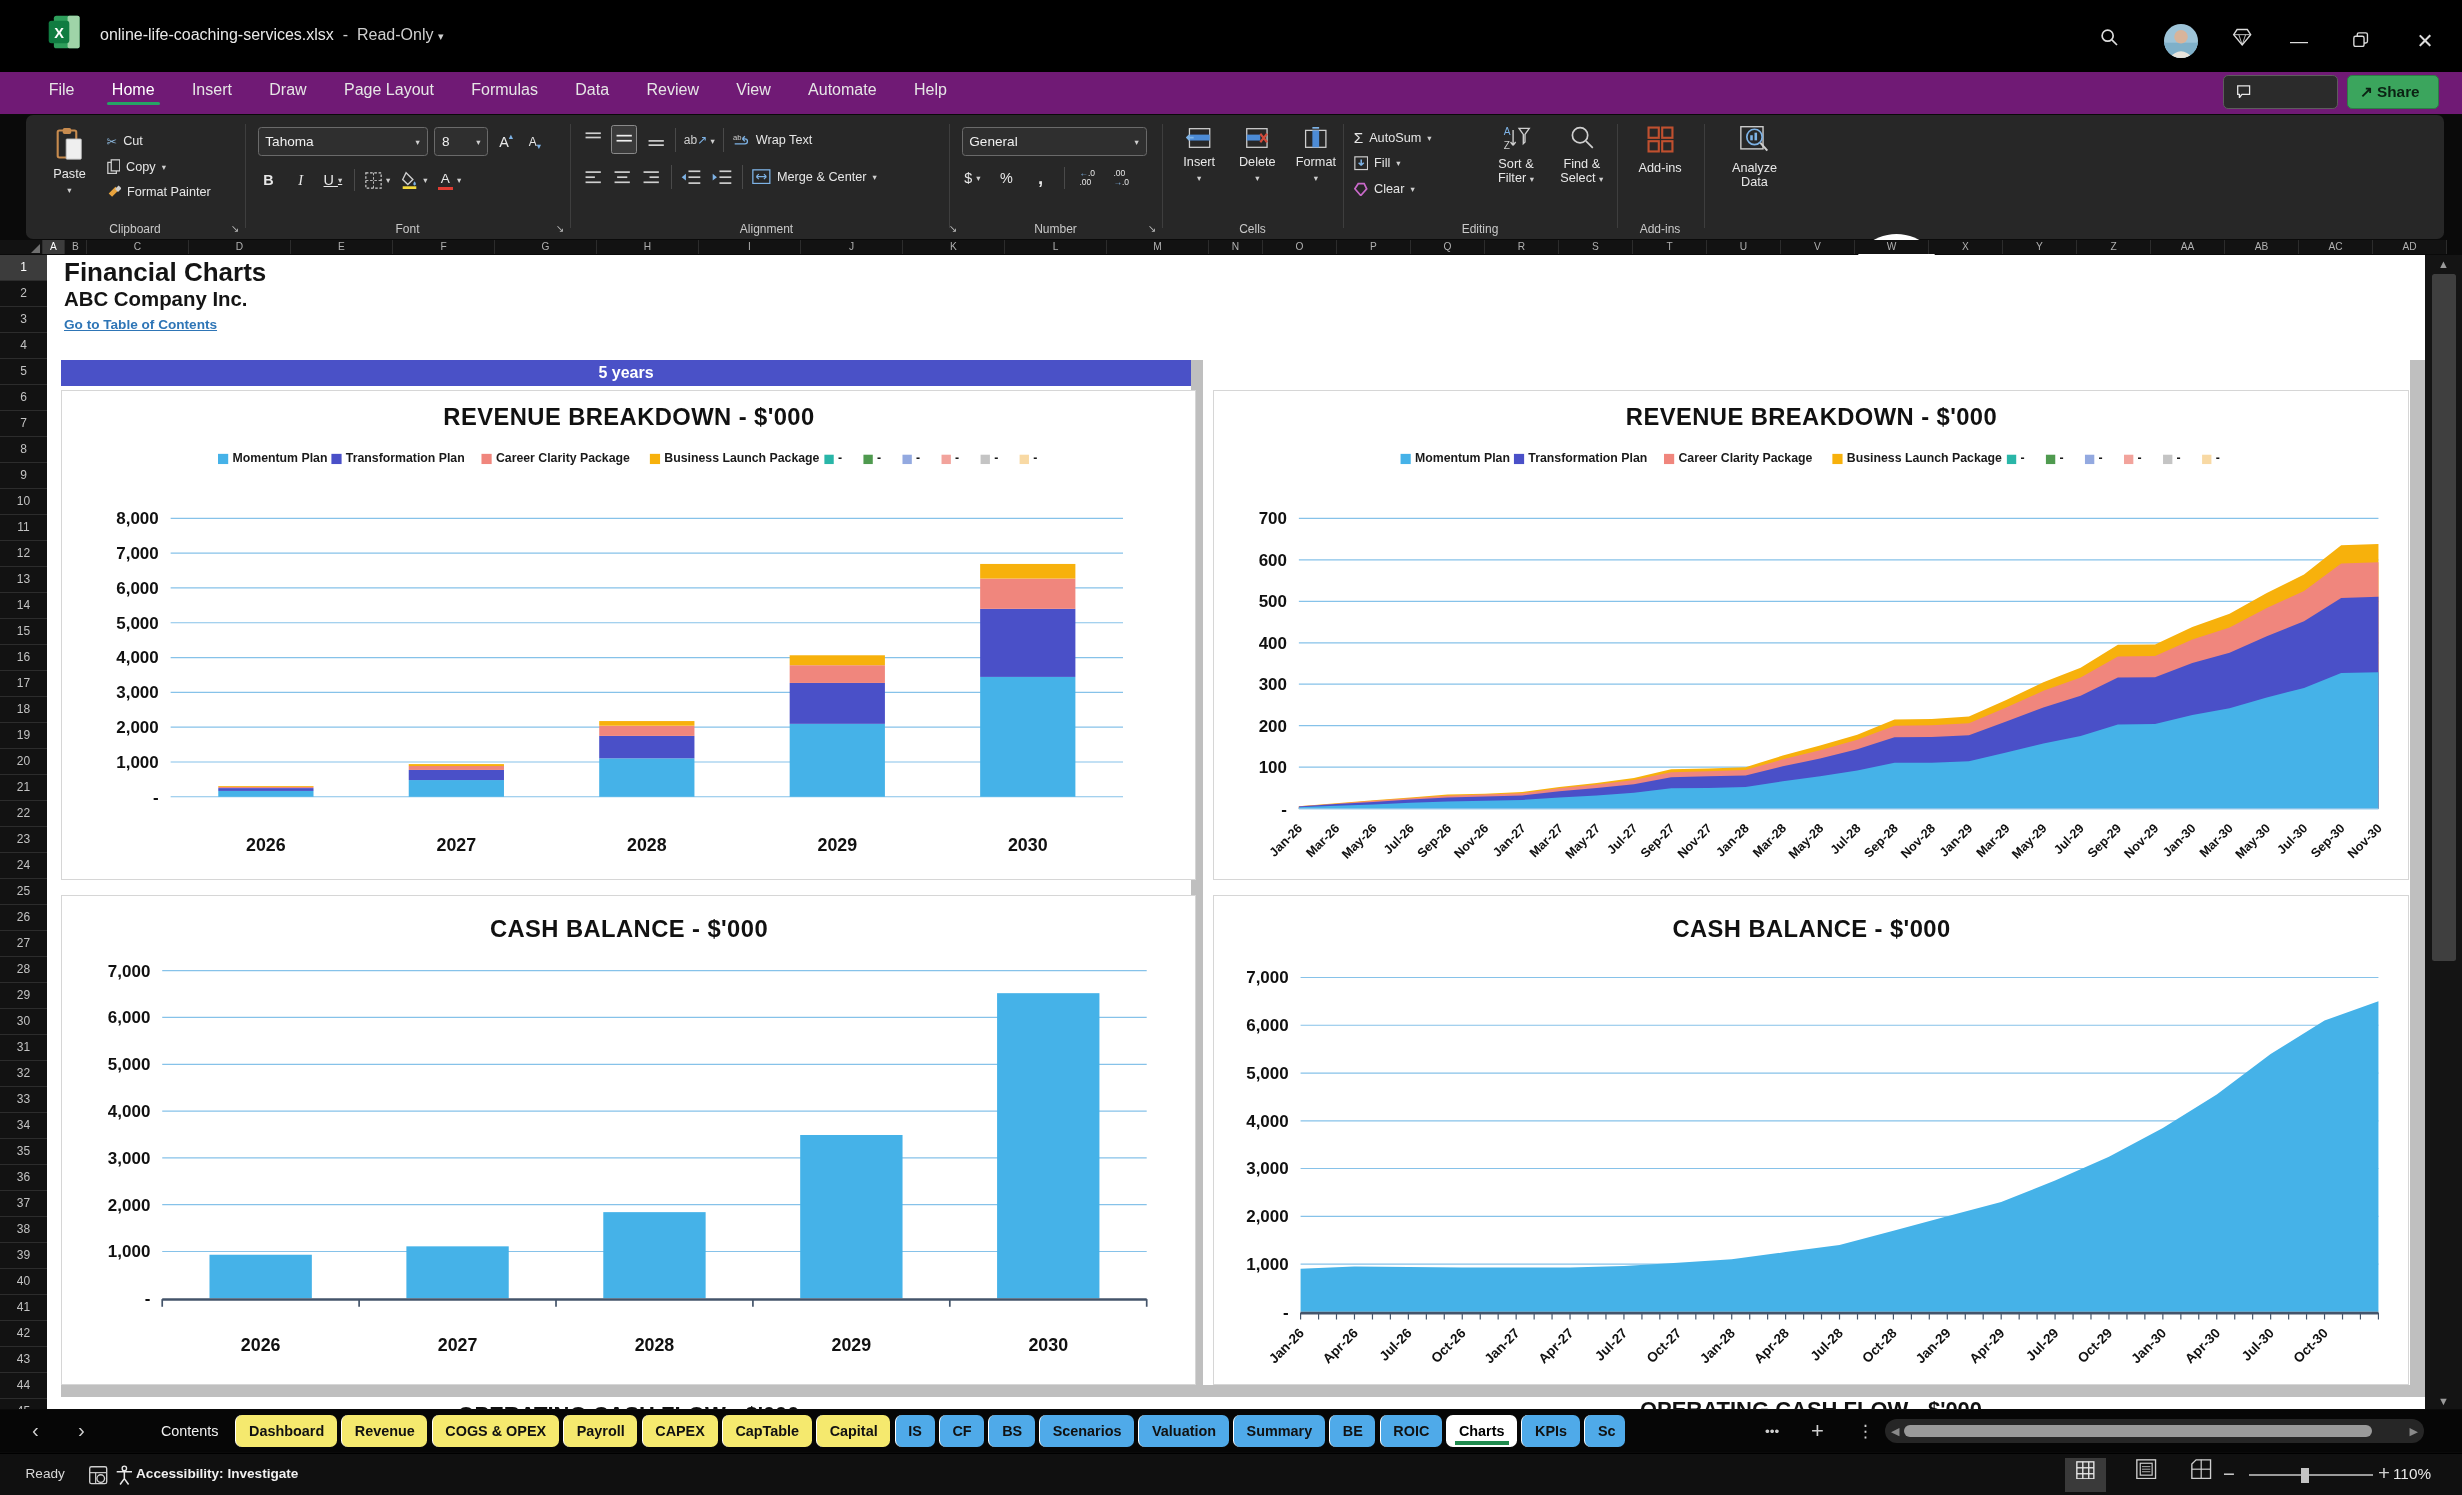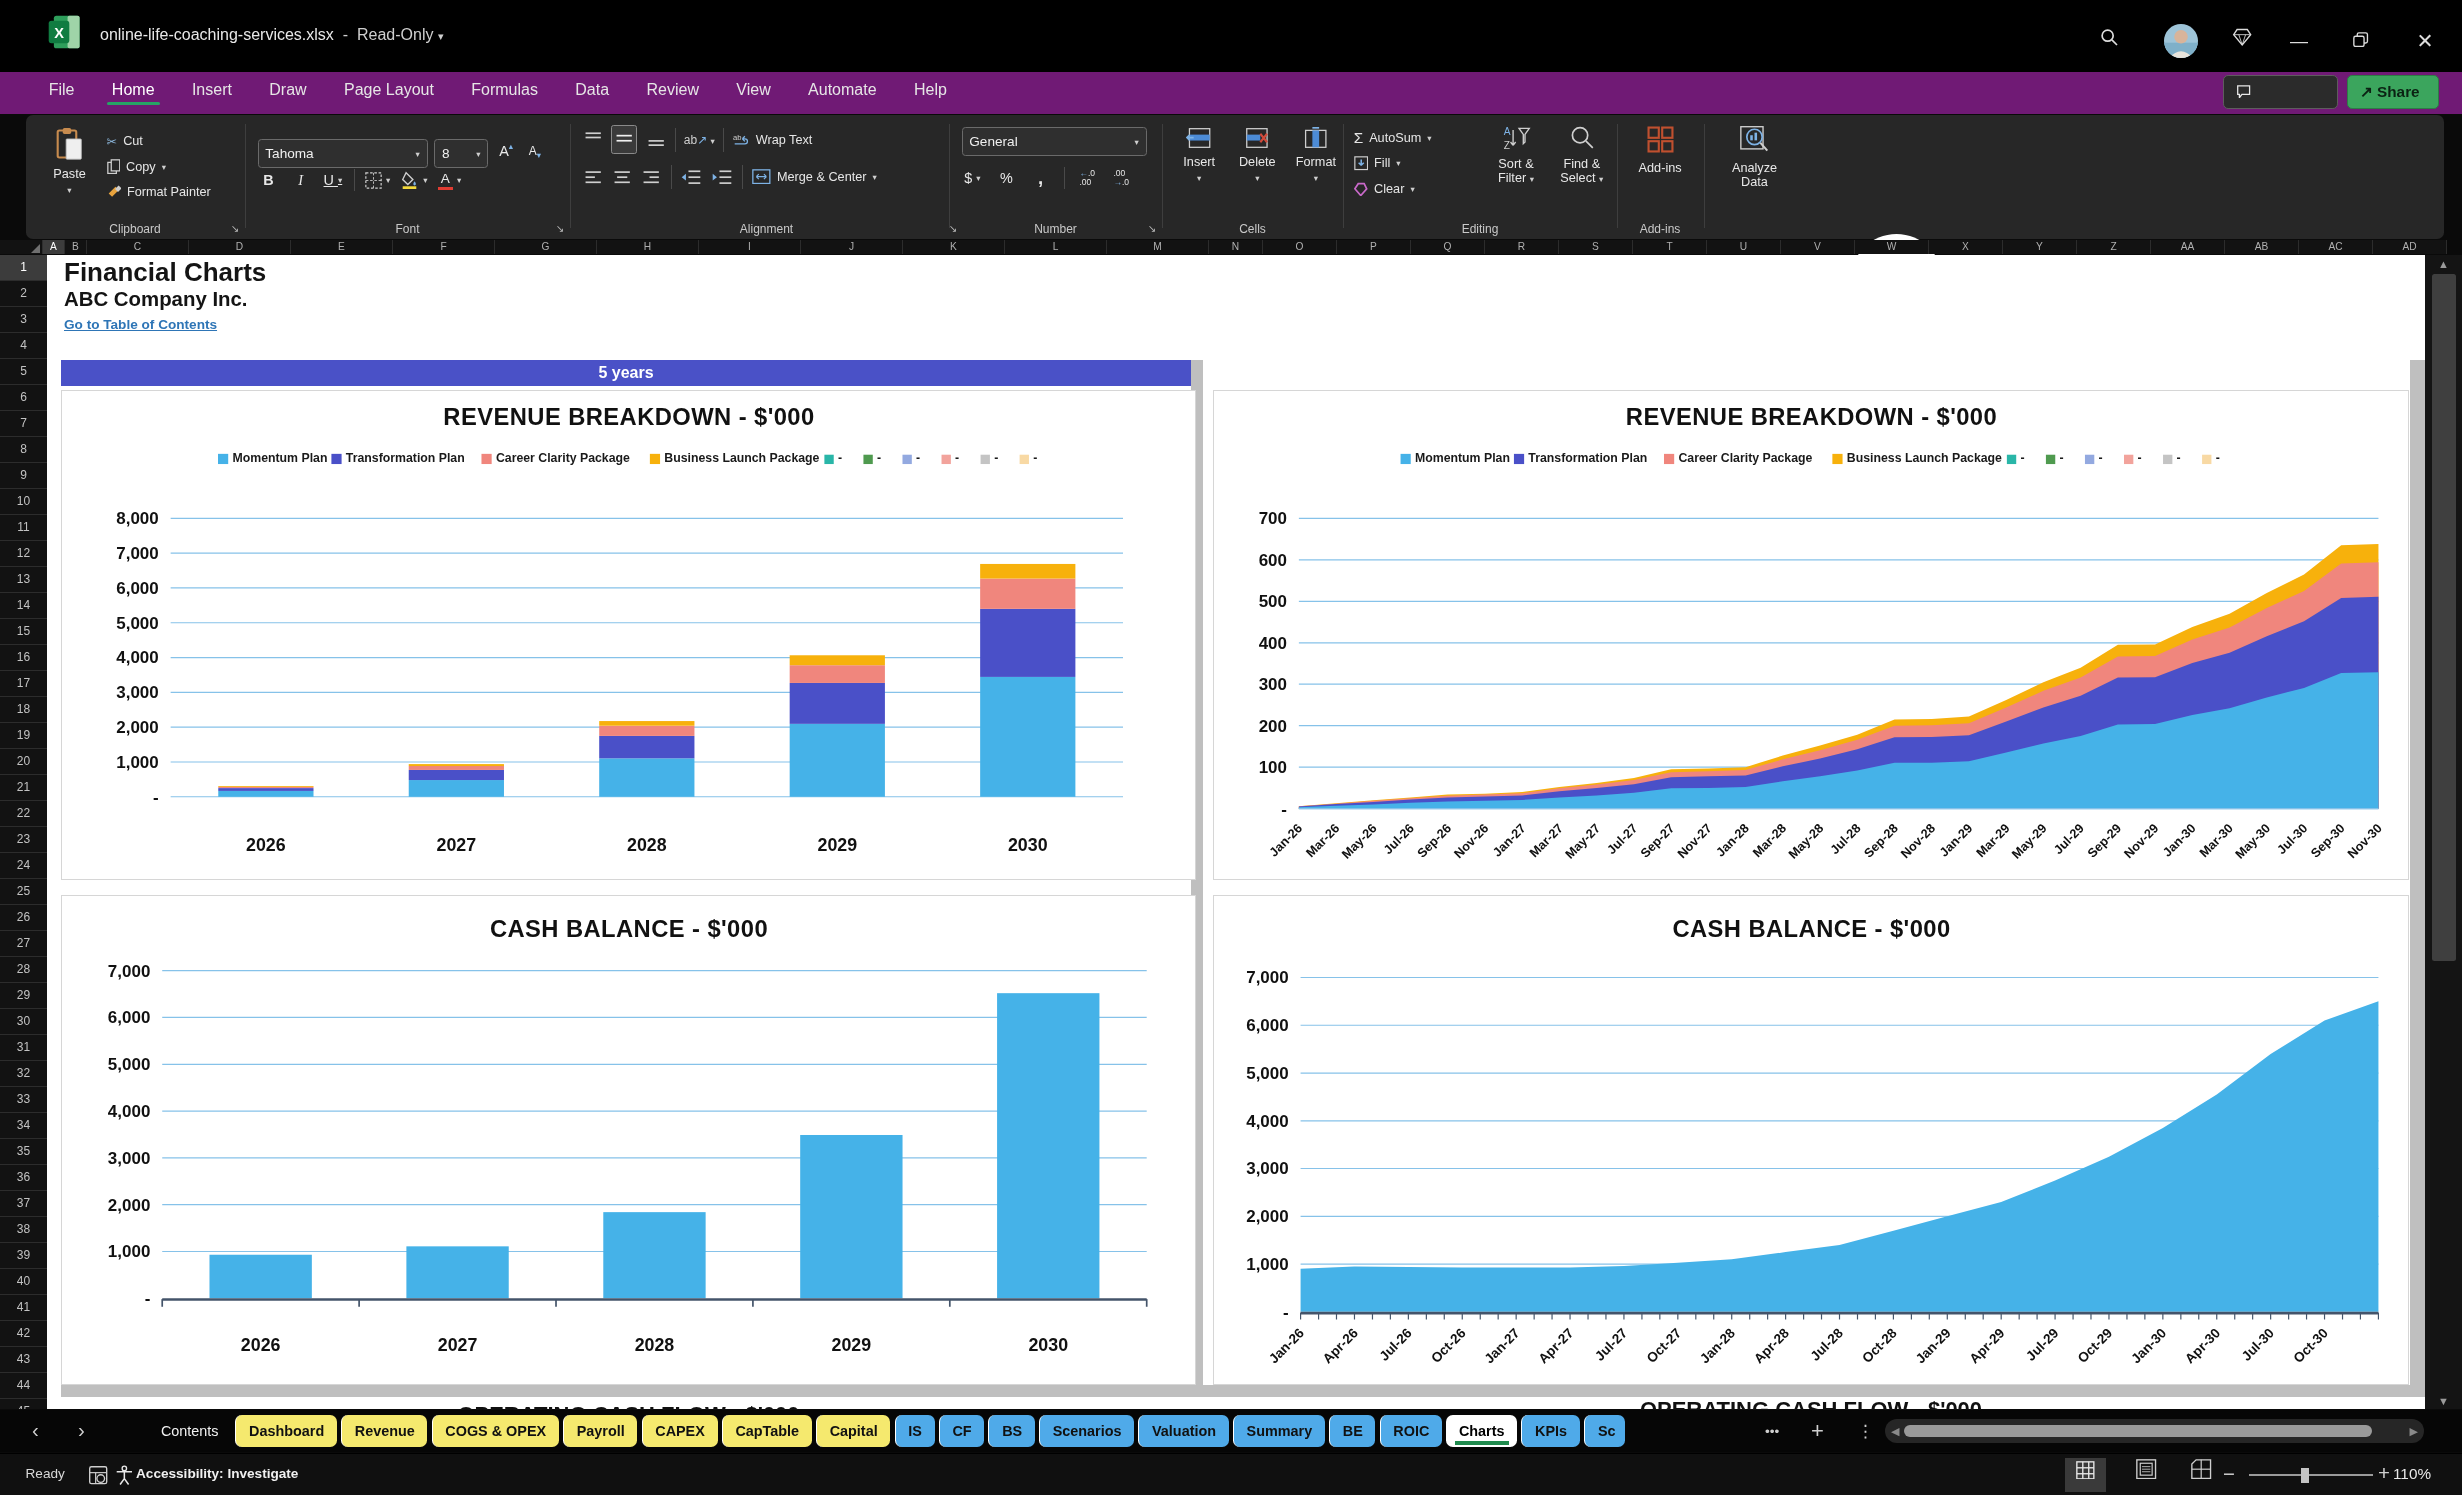--- a/index.html
+++ b/index.html
@@ -212,21 +212,21 @@
             </svg>
           <span>Format Painter</span>
         </div>
       </div>
       <div class="rlabel">Clipboard</div>
       <div class="launcher">↘</div>
     </div>
     <div class="rsep" style="left:219px;"></div>
 
     <div class="rgroup" style="left:220px; width:324px;">
-      <div class="abs" style="left:12px; top:12px; display:flex; gap:6.8px; margin-top:12px;">
+      <div class="abs" style="left:12px; top:12px; display:flex; gap:6.8px; align-items:center;">
         <div class="inputbox" style="width:170px;">
             <span>Tahoma</span>
             <span class="chev">▾</span>
           </div>
         <div class="inputbox" style="width:54px;">
             <span>8</span>
             <span class="chev">▾</span>
           </div>
         <div class="fbtn">A<span style="color:#7EB3E6; font-size:8.5px; margin-top:-10.2px;">▴</span></div>
         <div class="fbtn" style="font-size:12px;">A<span style="color:#7EB3E6; font-size:8.5px; margin-top:8.5px;">▾</span></div>

